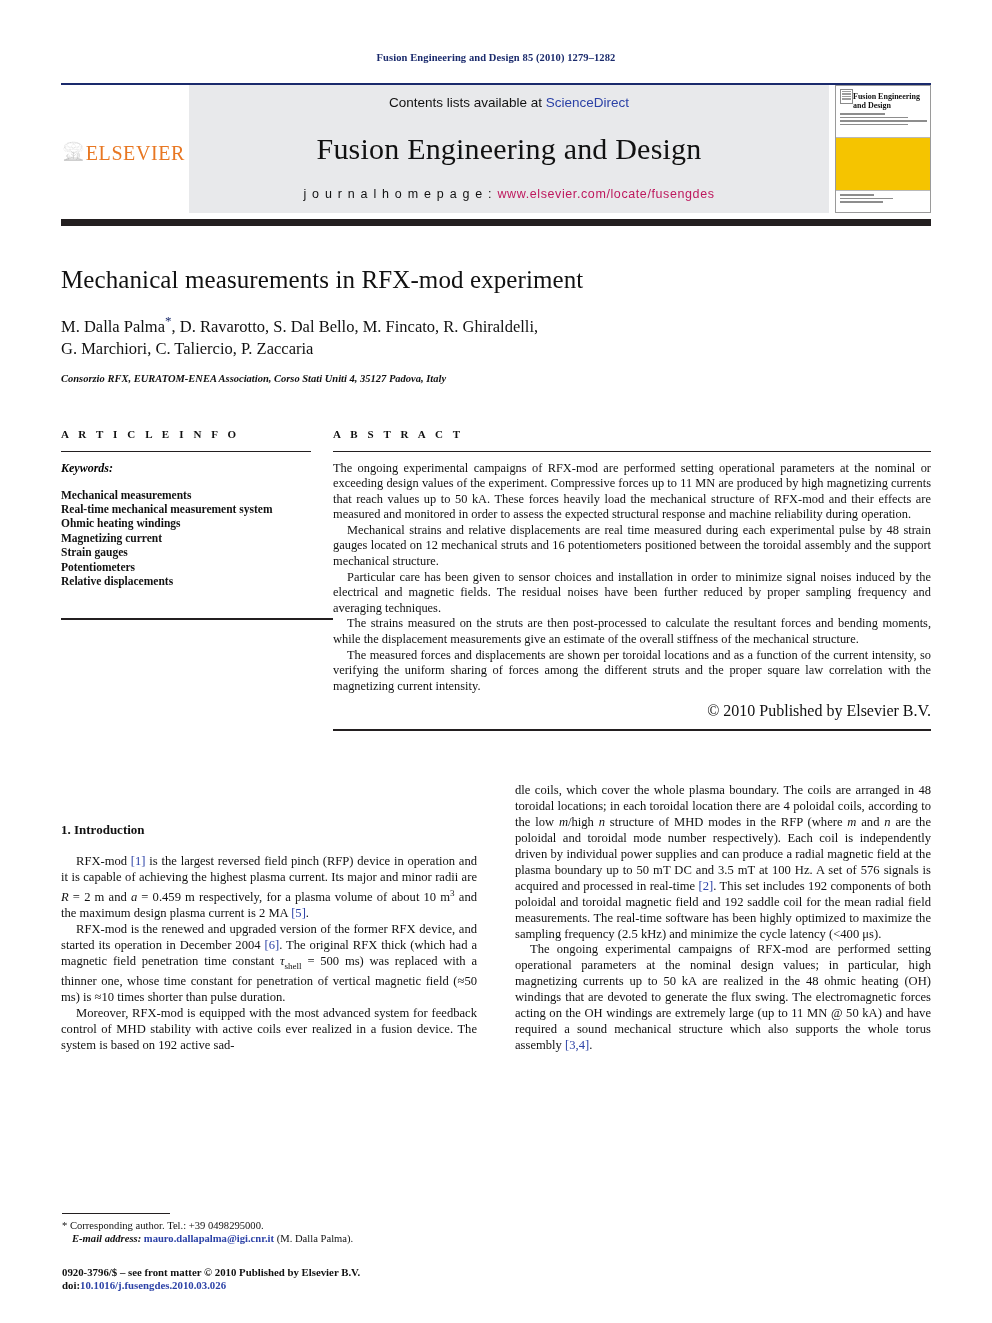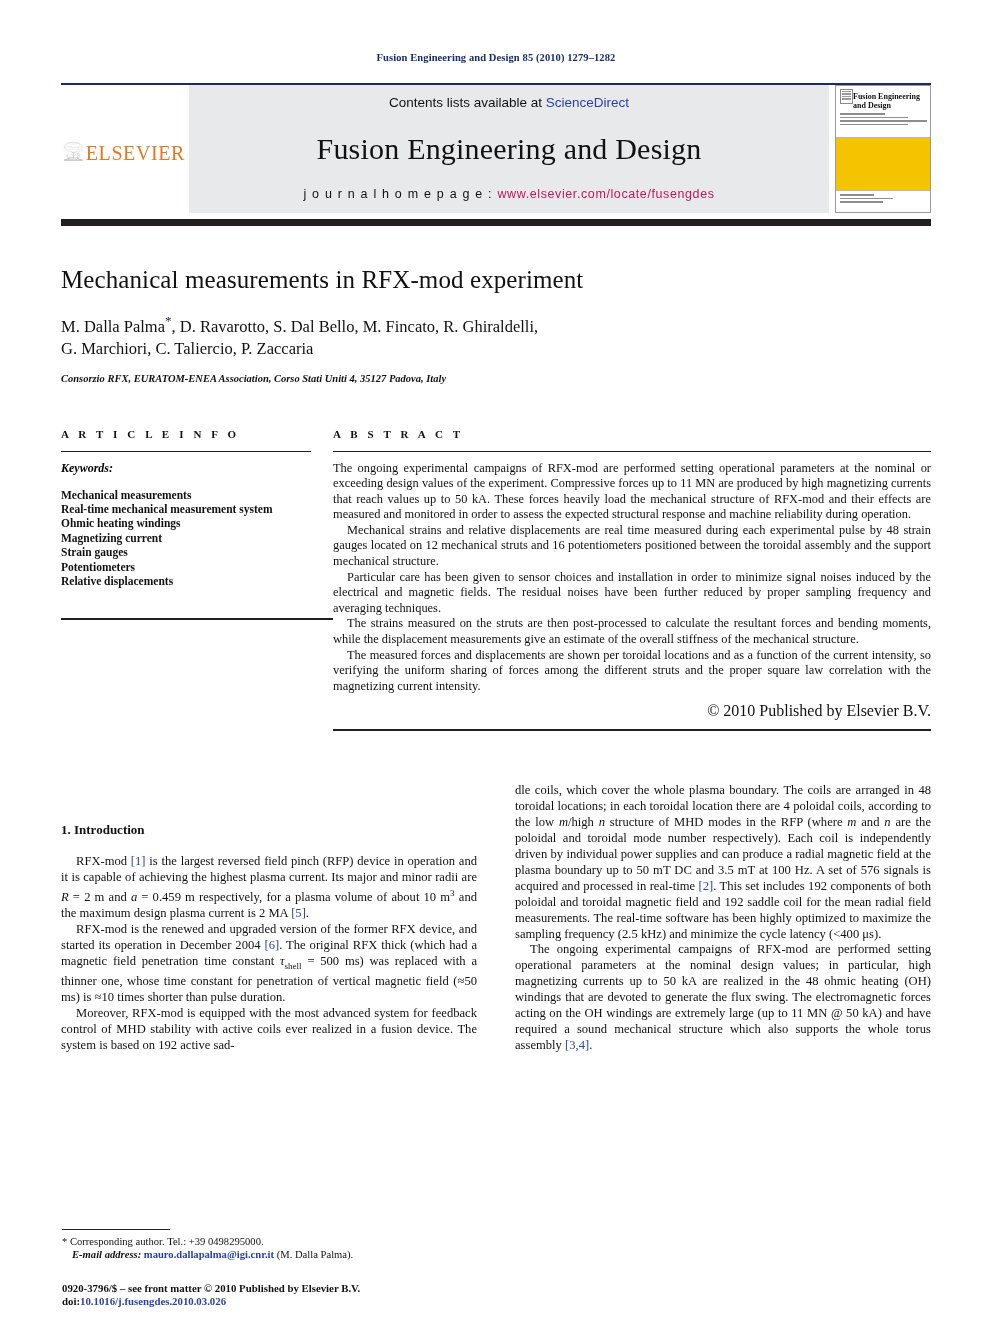--- a/index.html
+++ b/index.html
@@ -319,21 +319,21 @@
     font-weight: bold;
     font-size: 10.8px;
     line-height: 13.6px;
     color: #111;
   }
   .imprint .doi-link { color: #2b41a6; }
 
   .bottom-block {
     position: absolute;
     left: 62px;
-    bottom: 14px;
+    bottom: 30px;
     width: 430px;
   }
   sub { font-size: 72%; }
   sup { font-size: 72%; }
   i.var { font-style: italic; }
 </style>
 </head>
 <body>
 
 <div class="page">

